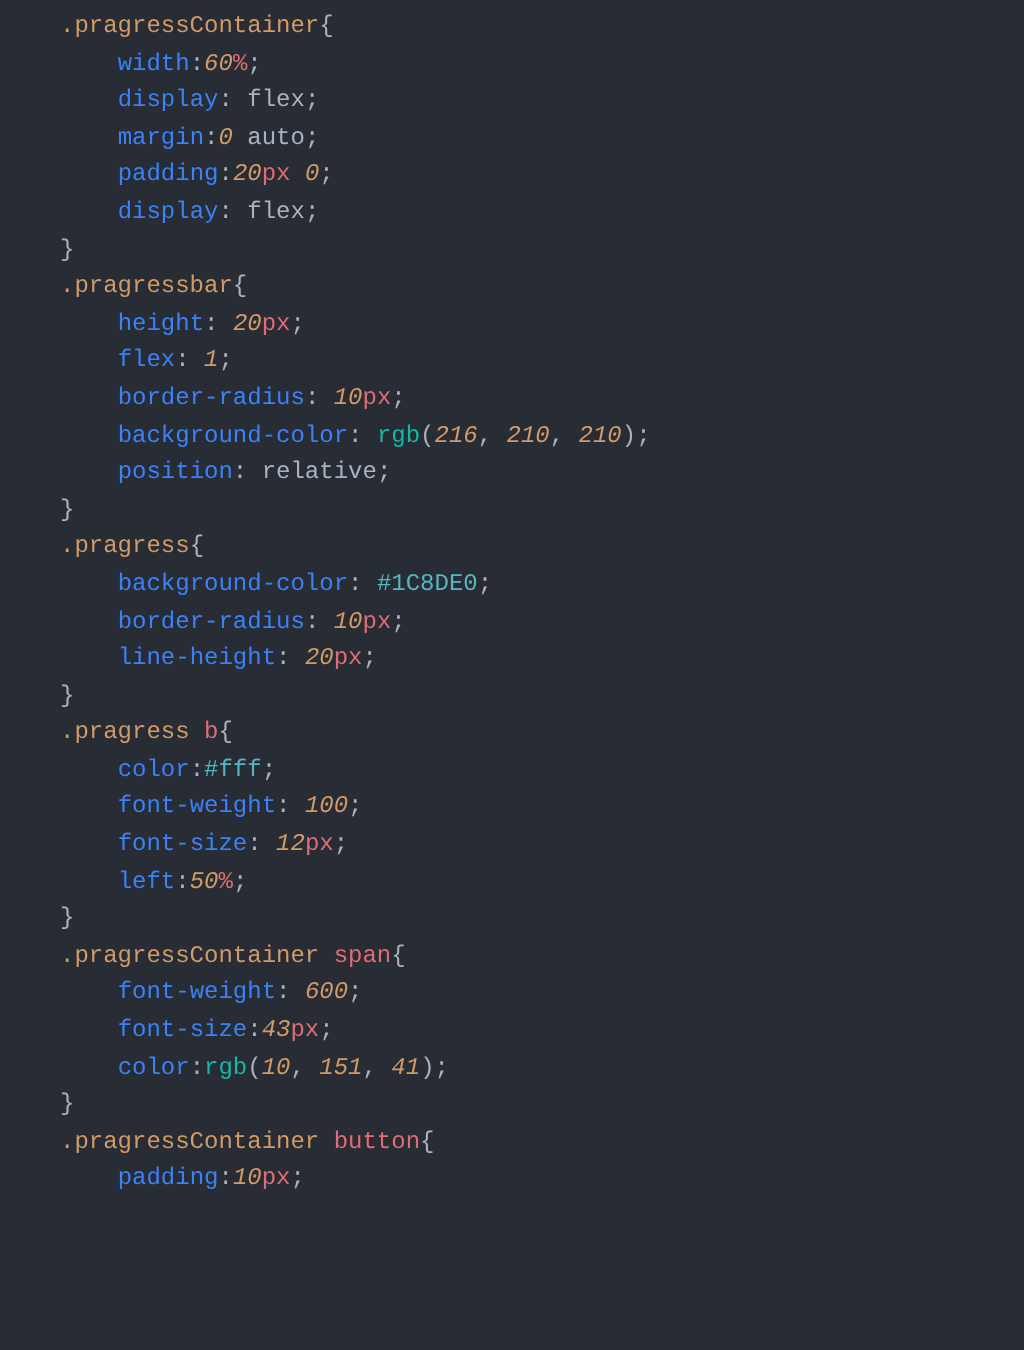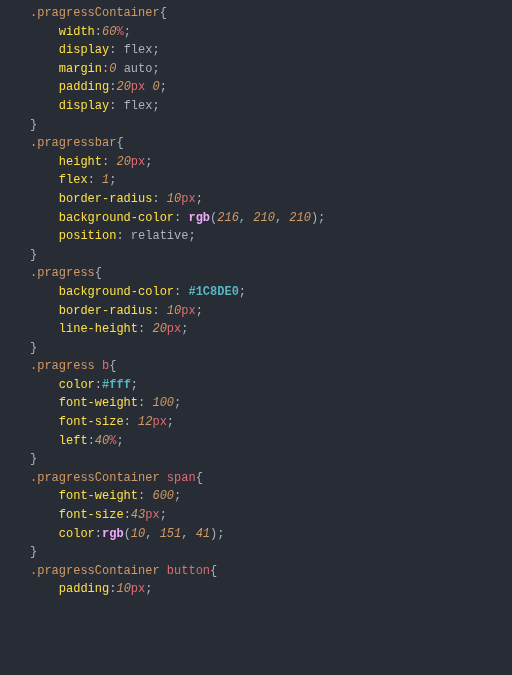--- a/index.html
+++ b/index.html
@@ -15,27 +15,27 @@
   overflow: hidden;
 }
 .code {
   padding: 4px 0 4px 8px;
 }
 .line {
   white-space: pre;
   margin-left: 22px;
 }
 .sel { color: #d19a66; }
-.prop { color: #fde047; }
+.prop { color: #3b82f6; }
 .punc { color: #abb2bf; }
 .num { color: #d19a66; font-style: italic; }
 .unit { color: #e06c75; }
 .val { color: #abb2bf; }
-.func { color: #f0abfc; font-weight: bold; }
-.hex { color: #56b6c2; font-weight: bold; }
+.func { color: #14b8a6; }
+.hex { color: #56b6c2; }
 .paren { color: #abb2bf; }
 .comma { color: #abb2bf; }
 .tag { color: #e06c75; }
 </style>
 </head>
 <body>
 
 <div class="code" id="code-root">
     <div class="line"><span class="sel">.pragressContainer</span><span class="punc">{</span></div>
     <div class="line">    <span class="prop">width</span><span class="punc">:</span><span class="num">60</span><span class="unit">%</span><span class="punc">;</span></div>
@@ -53,21 +53,21 @@
     <div class="line"><span class="punc">}</span></div>
     <div class="line"><span class="sel">.pragress</span><span class="punc">{</span></div>
     <div class="line">    <span class="prop">background-color</span><span class="punc">: </span><span class="hex">#1C8DE0</span><span class="punc">;</span></div>
     <div class="line">    <span class="prop">border-radius</span><span class="punc">: </span><span class="num">10</span><span class="unit">px</span><span class="punc">;</span></div>
     <div class="line">    <span class="prop">line-height</span><span class="punc">: </span><span class="num">20</span><span class="unit">px</span><span class="punc">;</span></div>
     <div class="line"><span class="punc">}</span></div>
     <div class="line"><span class="sel">.pragress</span><span class="sel"> </span><span class="tag">b</span><span class="punc">{</span></div>
     <div class="line">    <span class="prop">color</span><span class="punc">:</span><span class="hex">#fff</span><span class="punc">;</span></div>
     <div class="line">    <span class="prop">font-weight</span><span class="punc">: </span><span class="num">100</span><span class="punc">;</span></div>
     <div class="line">    <span class="prop">font-size</span><span class="punc">: </span><span class="num">12</span><span class="unit">px</span><span class="punc">;</span></div>
-    <div class="line">    <span class="prop">left</span><span class="punc">:</span><span class="num">40</span><span class="unit">%</span><span class="punc">;</span></div>
+    <div class="line">    <span class="prop">left</span><span class="punc">:</span><span class="num">50</span><span class="unit">%</span><span class="punc">;</span></div>
     <div class="line"><span class="punc">}</span></div>
     <div class="line"><span class="sel">.pragressContainer</span><span class="sel"> </span><span class="tag">span</span><span class="punc">{</span></div>
     <div class="line">    <span class="prop">font-weight</span><span class="punc">: </span><span class="num">600</span><span class="punc">;</span></div>
     <div class="line">    <span class="prop">font-size</span><span class="punc">:</span><span class="num">43</span><span class="unit">px</span><span class="punc">;</span></div>
     <div class="line">    <span class="prop">color</span><span class="punc">:</span><span class="func">rgb</span><span class="paren">(</span><span class="num">10</span><span class="comma">, </span><span class="num">151</span><span class="comma">, </span><span class="num">41</span><span class="paren">)</span><span class="punc">;</span></div>
     <div class="line"><span class="punc">}</span></div>
     <div class="line"><span class="sel">.pragressContainer</span><span class="sel"> </span><span class="tag">button</span><span class="punc">{</span></div>
     <div class="line">    <span class="prop">padding</span><span class="punc">:</span><span class="num">10</span><span class="unit">px</span><span class="punc">;</span></div>
     <div class="line">    </div>
   </div>

